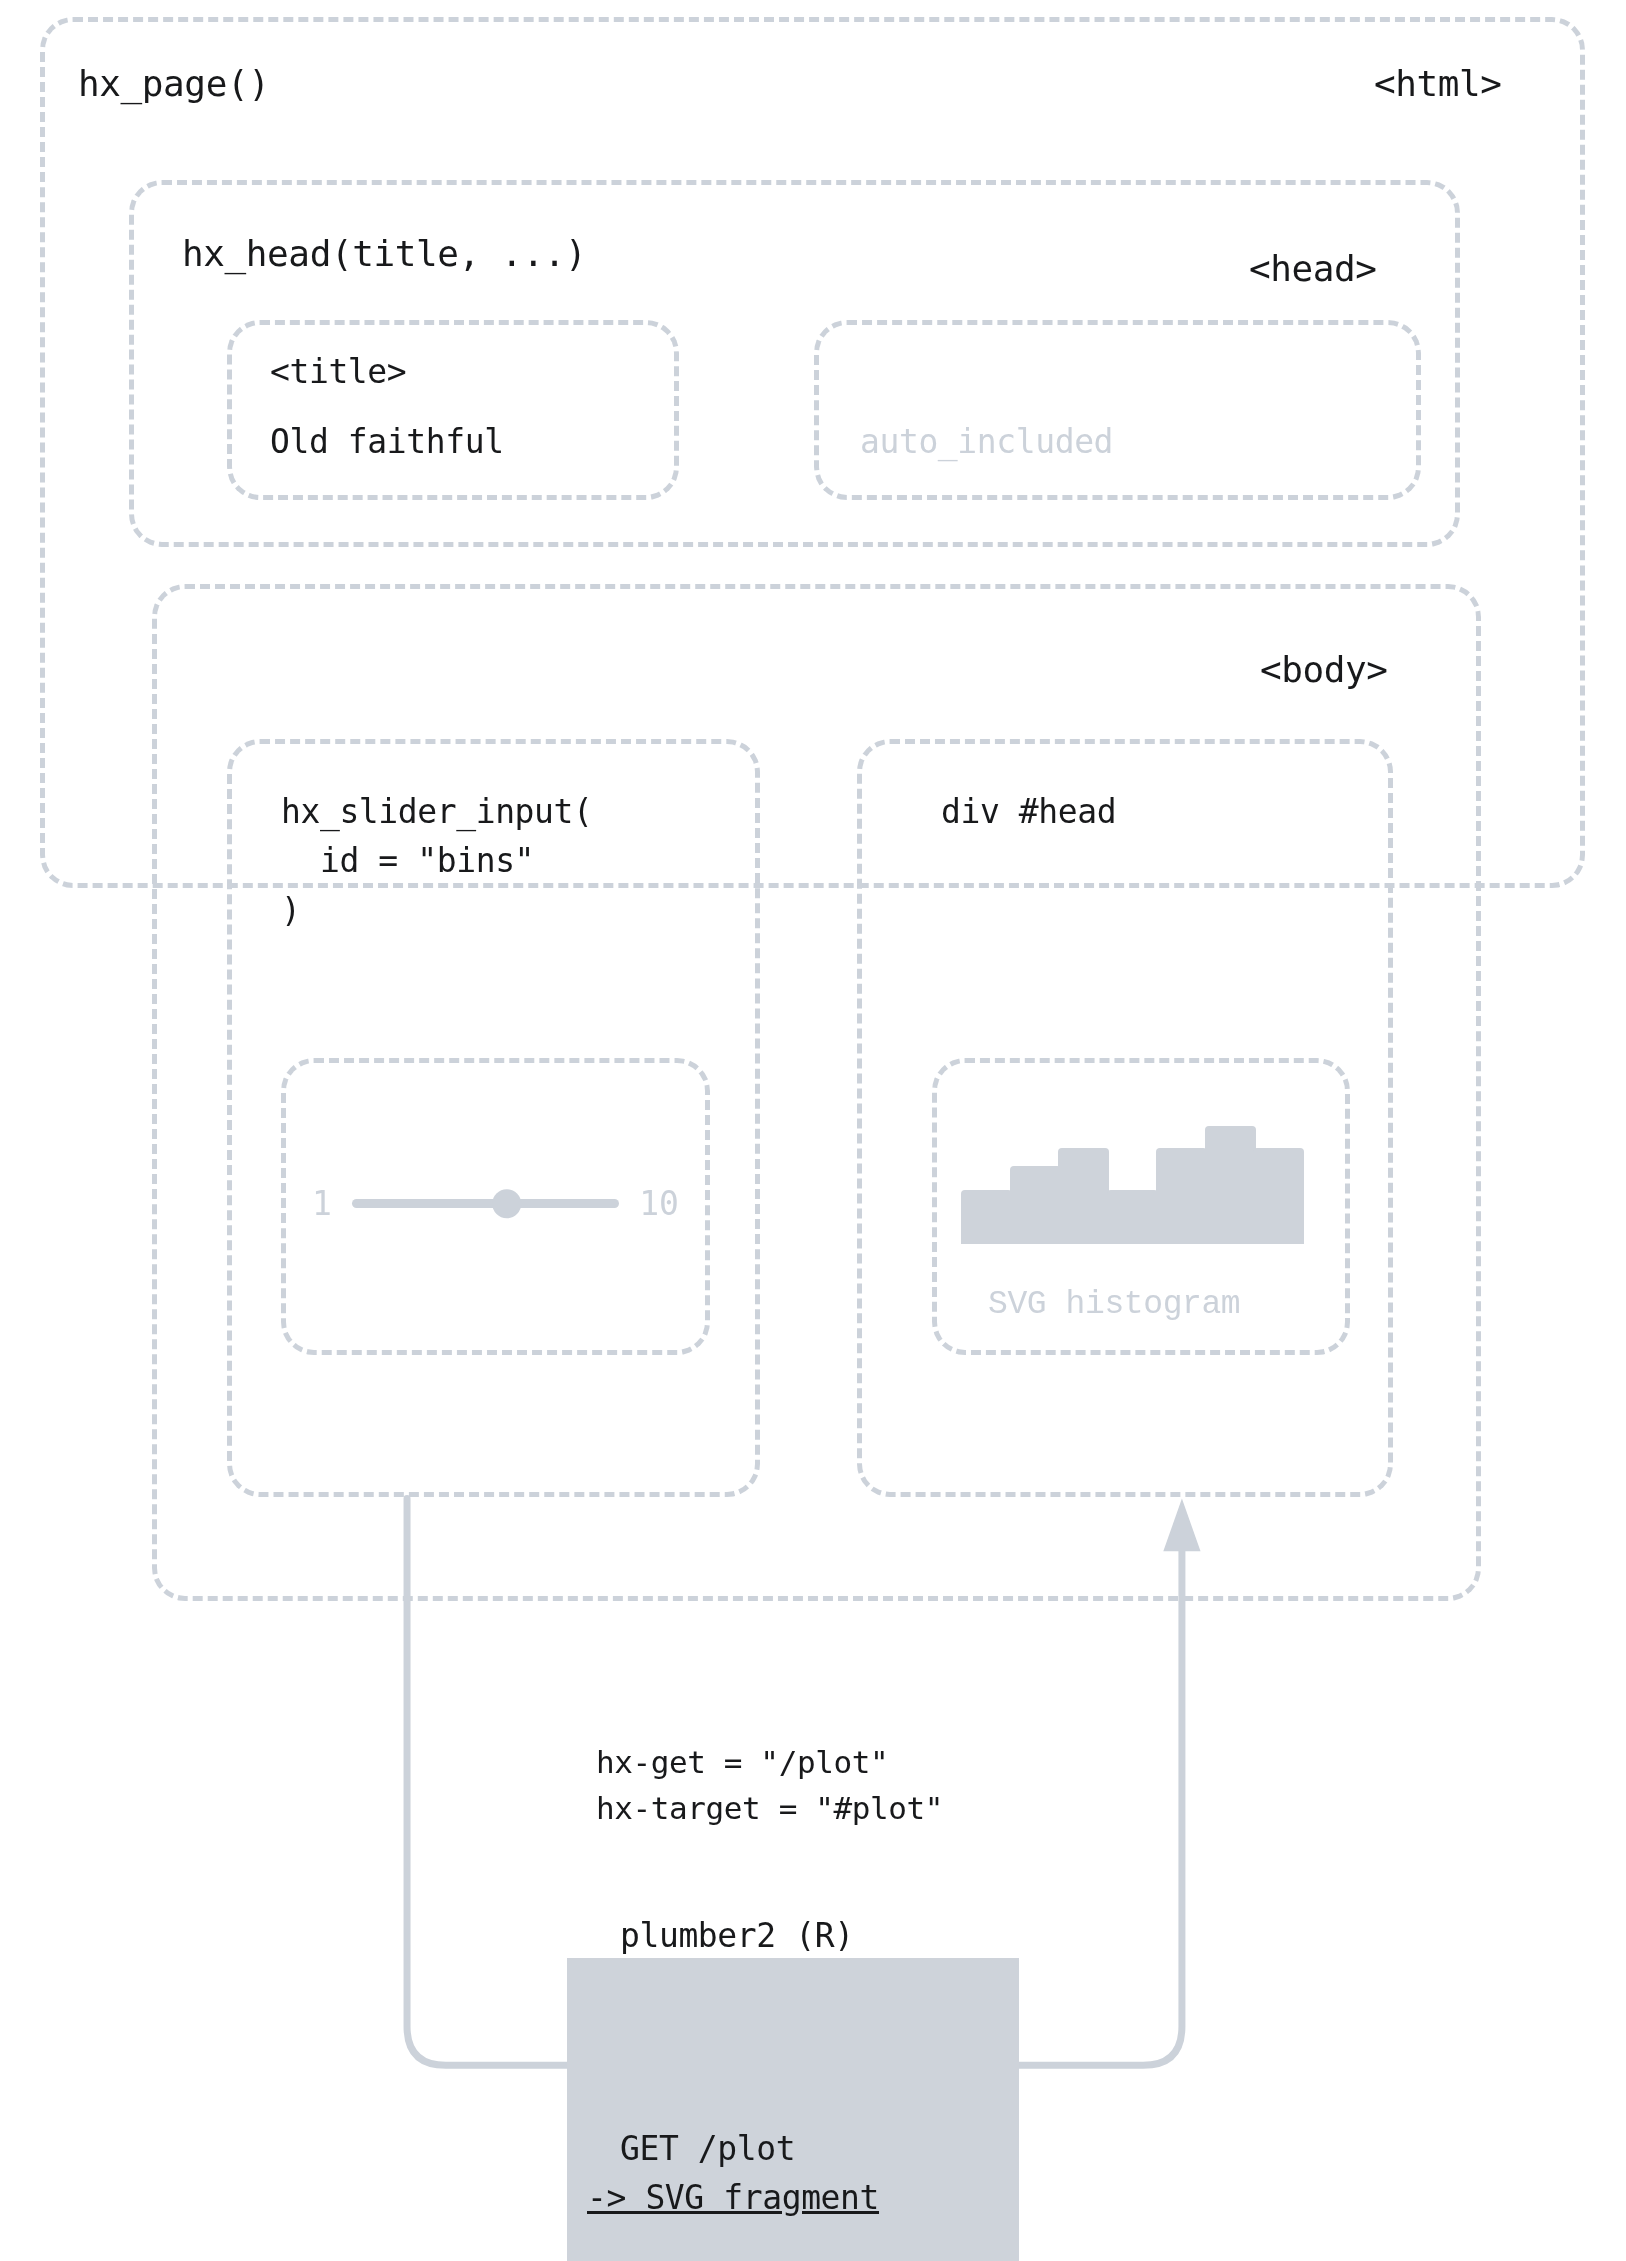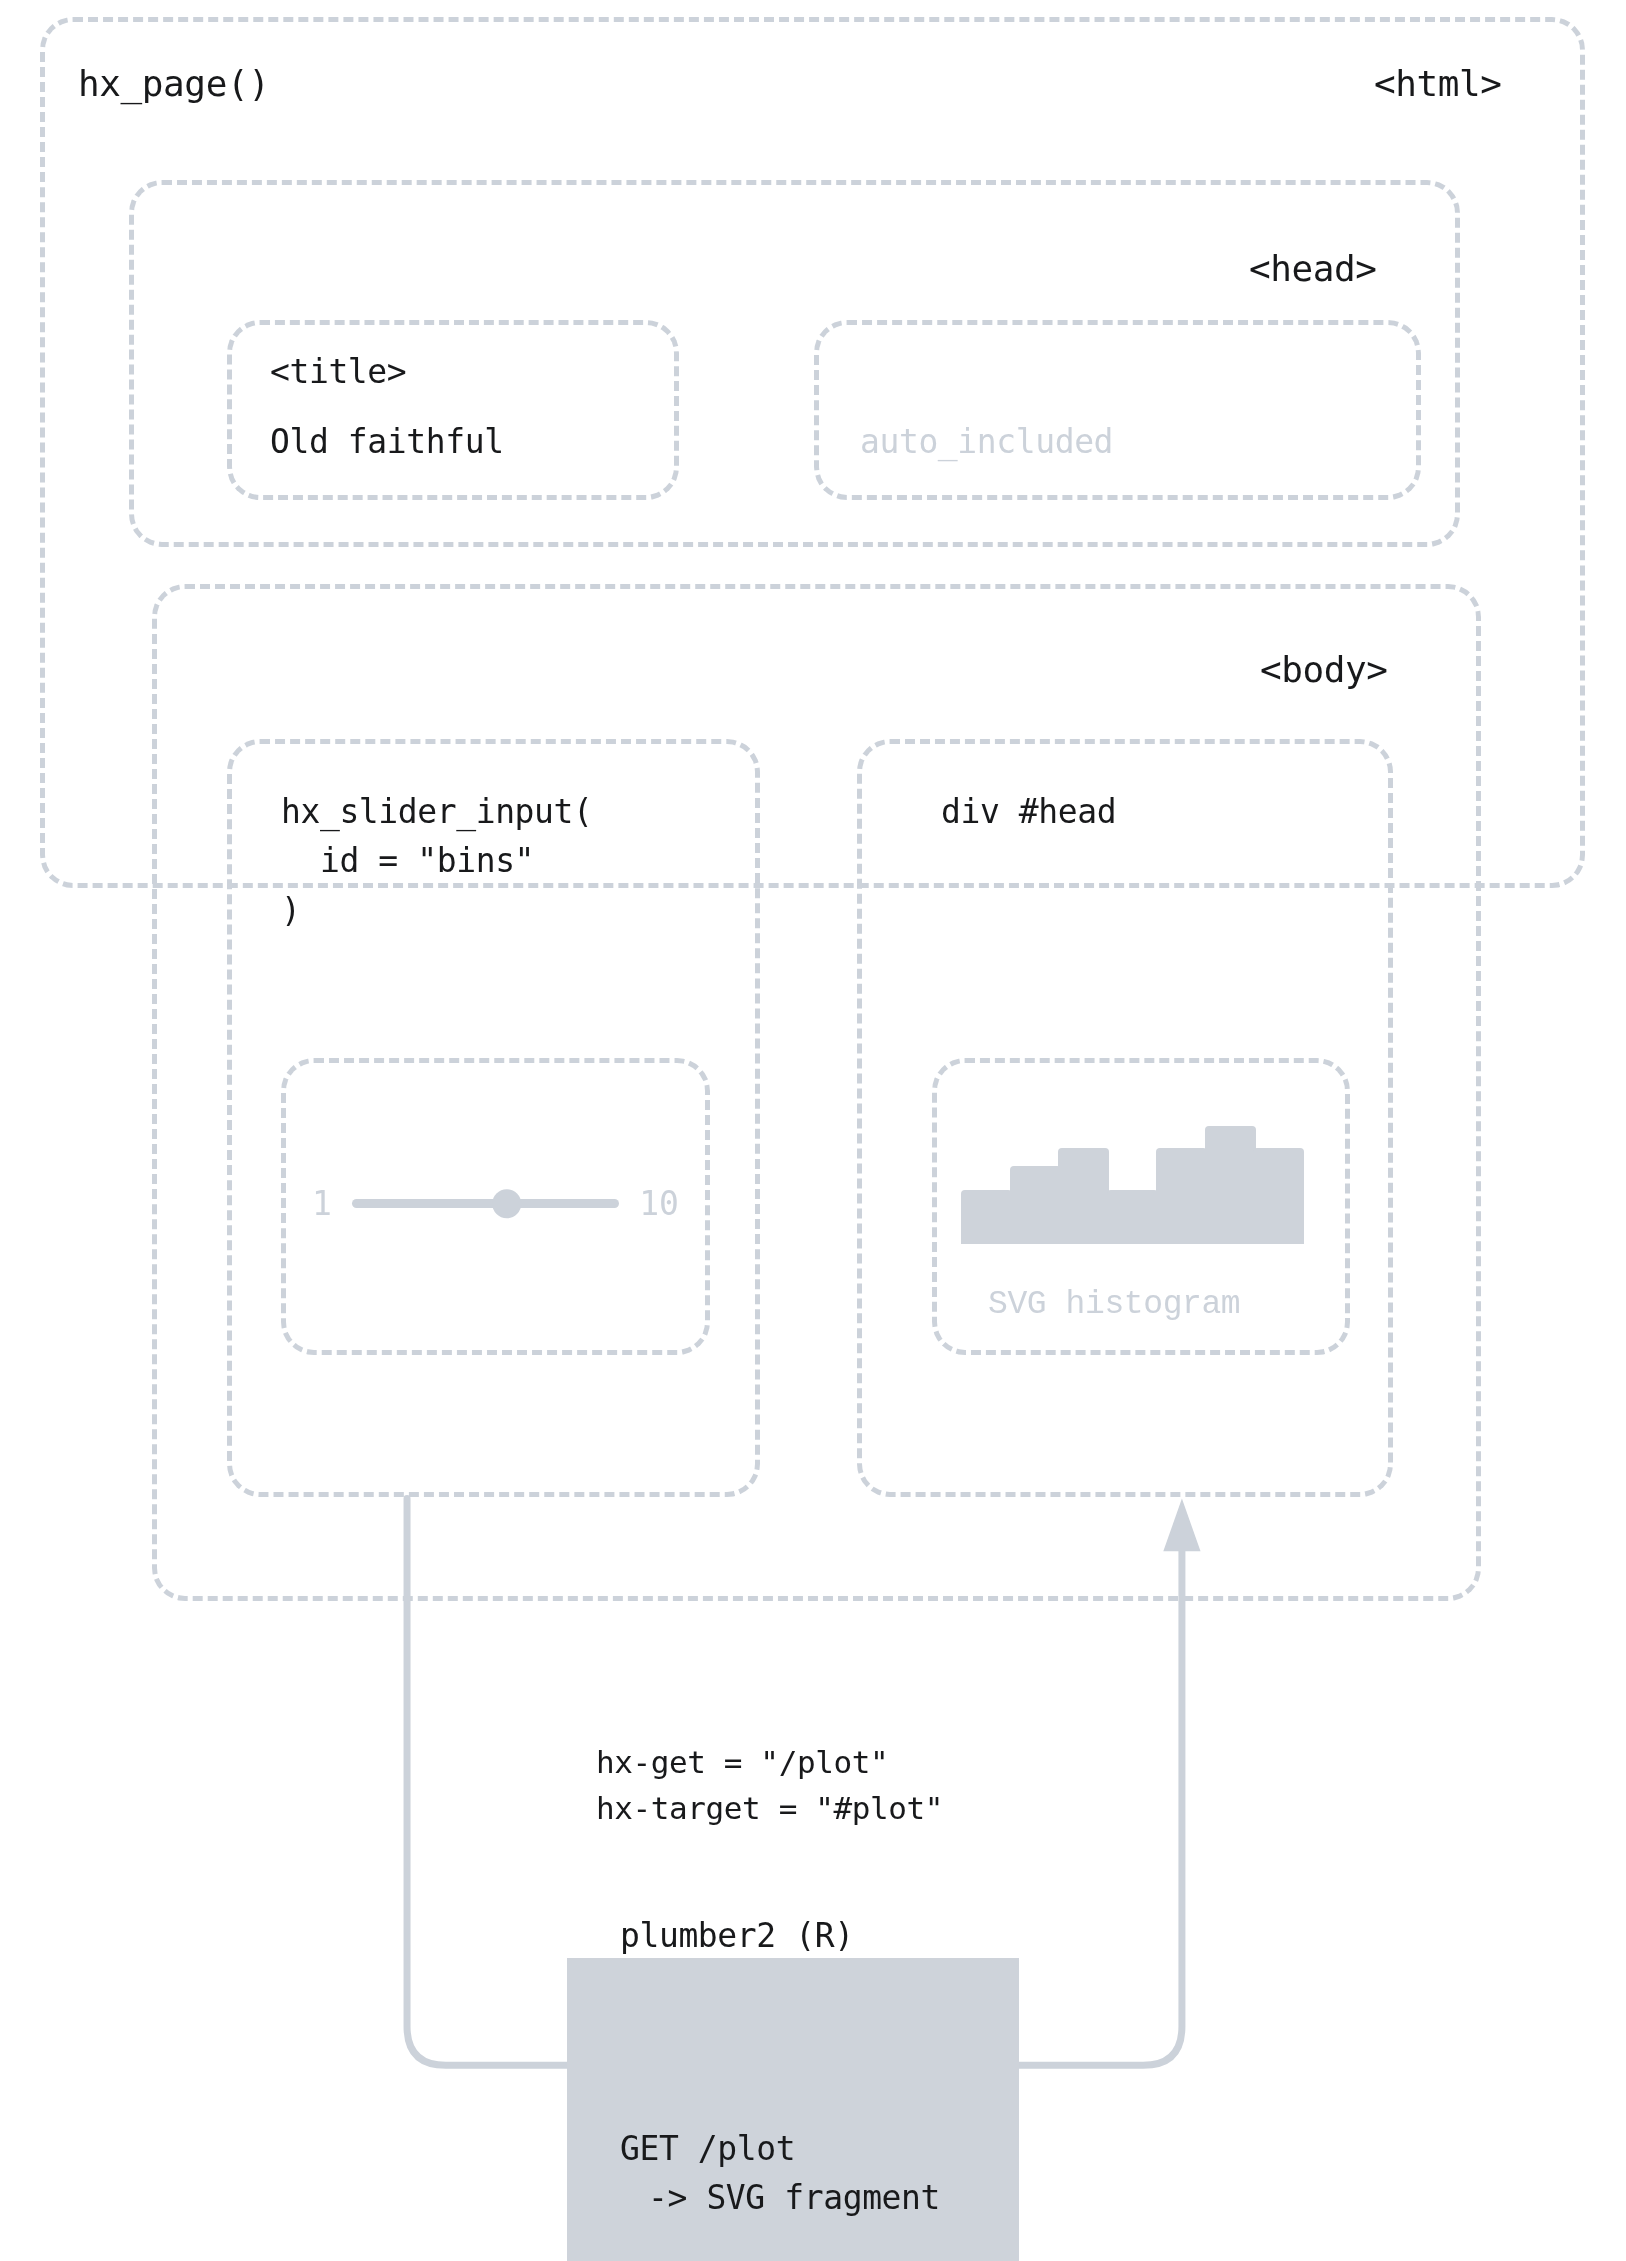--- a/index.html
+++ b/index.html
@@ -107,20 +107,21 @@
 <div id="stage">
 
   <div class="box" style="left:40px; top:17px; width:1545px; height:871px;"></div>
 
   <div class="lbl fs-big" style="left:78px; top:61px;">hx_page()</div>
 
   <div class="lbl fs-big" style="left:1374px; top:61px;">&lt;html&gt;</div>
 
   <div class="box" style="left:129px; top:180px; width:1331px; height:367px;"></div>
 
+  <div class="lbl fs-big" style="left:182px; top:231px;">hx_head(title, ...)</div>
 
   <div class="lbl fs-big" style="left:1249px; top:246px;">&lt;head&gt;</div>
 
   <div class="box" style="left:227px; top:320px; width:452px; height:180px;"></div>
 
   <div class="lbl fs-mid" style="left:270px; top:351px;">&lt;title&gt;</div>
 
   <div class="lbl fs-mid" style="left:270px; top:421px;">Old faithful</div>
 
   <div class="box" style="left:814px; top:320px; width:607px; height:180px;"></div>
@@ -176,16 +177,16 @@
 
   <div class="lbl fs-small" style="left:596px; top:1743px;">hx-get = "/plot"</div>
   <div class="lbl fs-small" style="left:596px; top:1789px;">hx-target = "#plot"</div>
 
   <div class="solidbox" style="left:567px; top:1958px; width:452px; height:303px;"></div>
 
   <div class="lbl fs-mid" style="left:620px; top:1915px;">plumber2 (R)</div>
 
   <div class="lbl fs-mid" style="left:620px; top:2128px;">GET /plot</div>
 
-  <div class="lbl fs-mid" style="left:648px; top:2177px;">-&gt; SVG fragment</div>
+  <div class="lbl fs-mid" style="left:587px; top:2177px;text-decoration:underline;">-&gt; SVG fragment</div>
 
 </div>
 
 
 </body></html>

